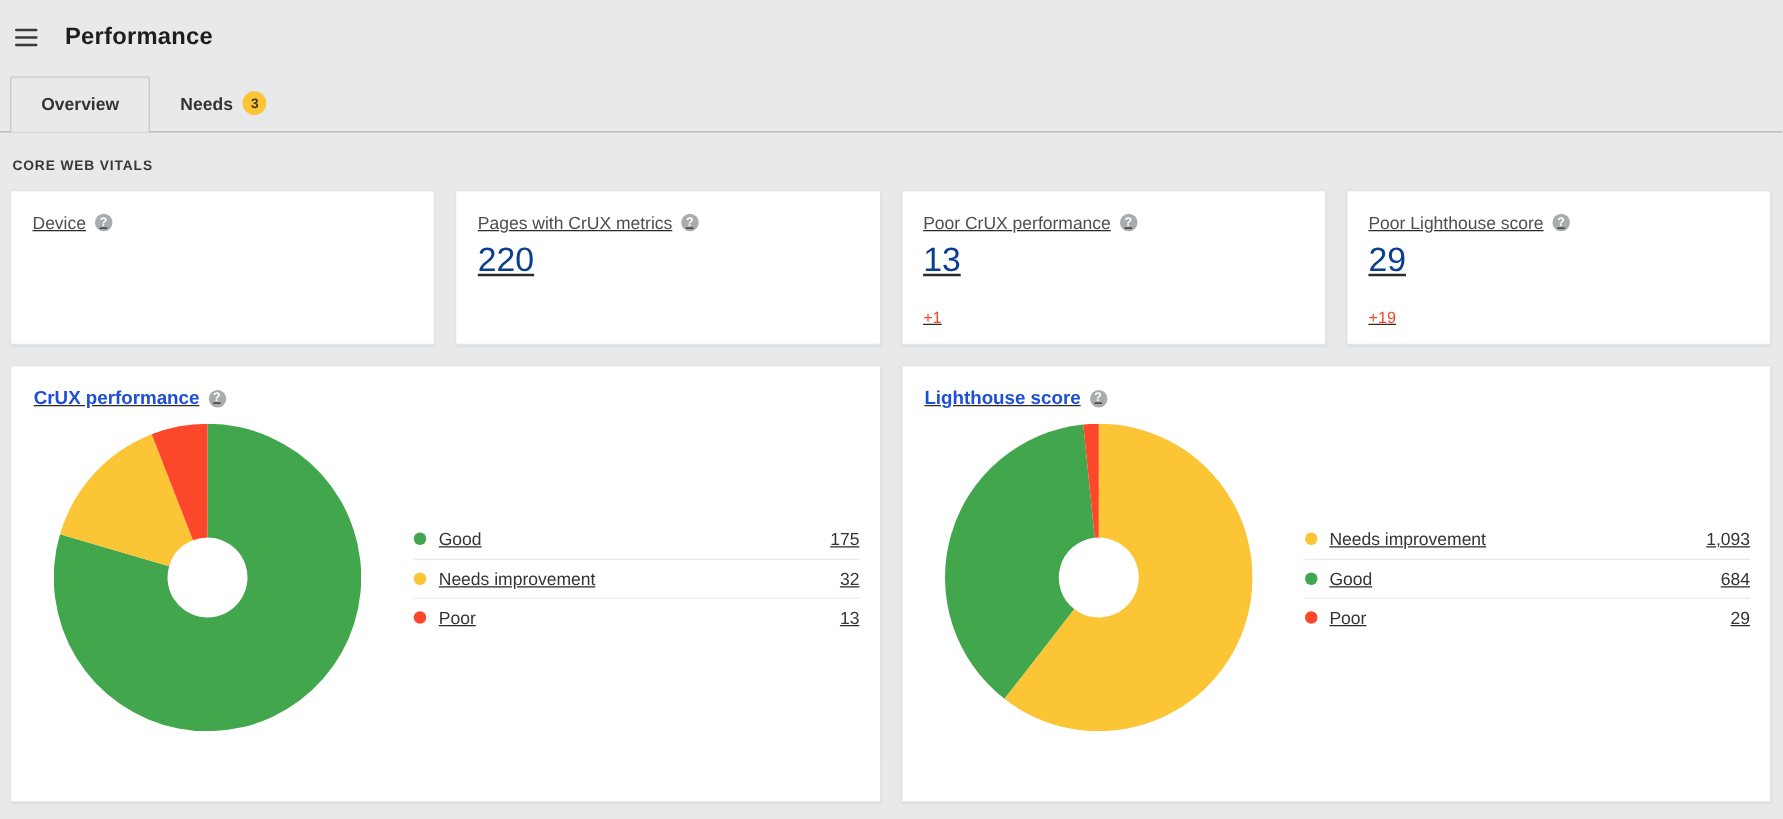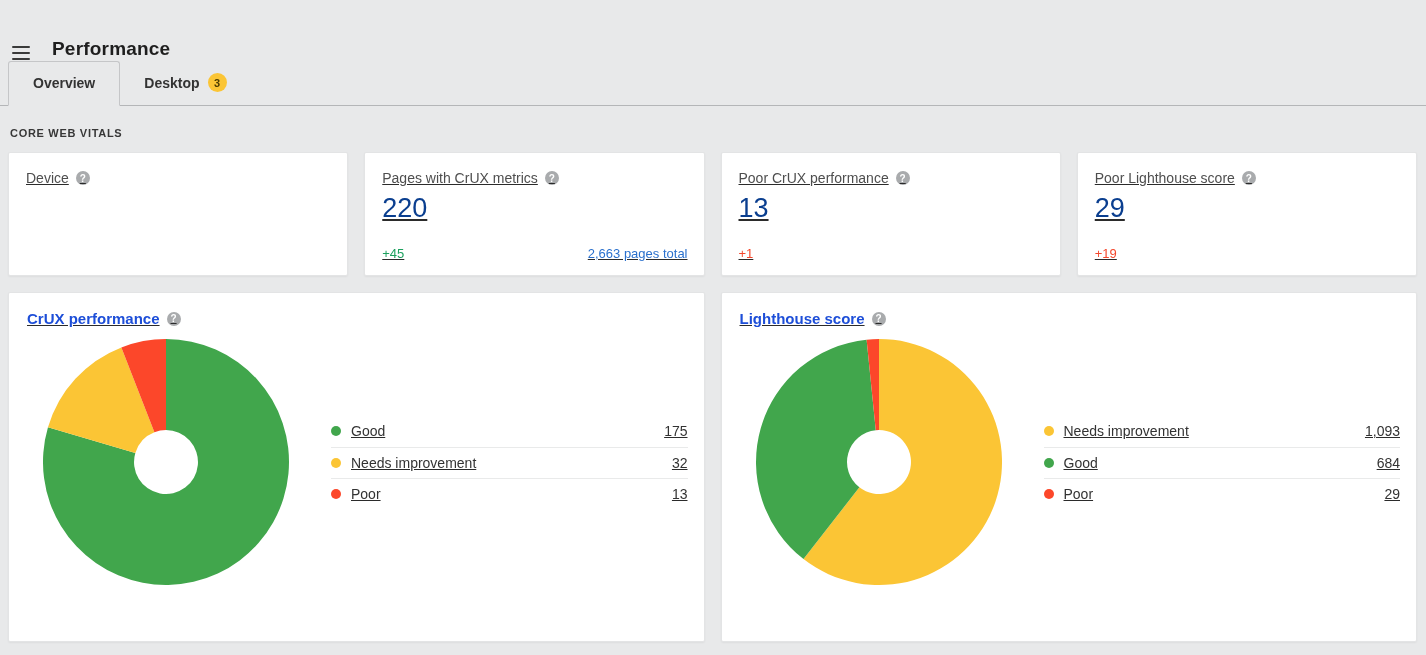--- a/index.html
+++ b/index.html
@@ -4,21 +4,21 @@
 <style>
   * { margin:0; padding:0; box-sizing:border-box; }
   html,body { width:1426px; height:655px; overflow:hidden; }
   body {
     background:#e8e9ea;
     font-family:"Liberation Sans", sans-serif;
     color:#2b2b2b;
   }
 
   
-  .header { height:60px; display:flex; align-items:flex-end; padding-left:12px; }
+  .header { height:60px; display:flex; align-items:center; padding-left:12px; }
   .menu-icon { width:18px; height:14px; display:flex; flex-direction:column; justify-content:space-between; cursor:pointer; }
   .menu-icon span { display:block; height:2px; background:#3a3a3a; border-radius:1px; }
   .header-title { font-size:19px; font-weight:bold; color:#1e1e1e; margin-left:22px; letter-spacing:.2px; }
 
   
   .tabbar { display:flex; align-items:center; border-bottom:1px solid #b4b6b8; padding-left:8px; height:46px; }
   .tab { height:45px; display:flex; align-items:center; padding:0 24px; font-size:14px; font-weight:bold; color:#333; cursor:pointer; }
   .tab.active {
     border:1px solid #c5c6c8; border-bottom:1px solid #e8e9ea;
     margin-bottom:-1px; border-radius:3px 3px 0 0; background:#e8e9ea;
@@ -76,21 +76,21 @@
       <span></span>
   </div>
   <div class="header-title">Performance</div>
 </div>
 
 <div class="tabbar">
   <div class="tab active">
     <span>Overview</span>
   </div>
   <div class="tab">
-    <span>Desktop</span>
+    <span>Needs</span>
     <span class="tab-badge">3</span>
   </div>
 </div>
 
 <div class="section-label">CORE WEB VITALS</div>
 
 <div class="stats">
 
   <div class="card stat-card">
     <div class="stat-label-row">
@@ -98,24 +98,20 @@
       <span class="help-icon">?</span>
     </div>
   </div>
 
   <div class="card stat-card">
     <div class="stat-label-row">
       <span>Pages with CrUX metrics</span>
       <span class="help-icon">?</span>
     </div>
     <div class="stat-value link">220</div>
-    <div class="stat-footer">
-      <span class="delta good">+45</span>
-      <span class="extra-link">2,663 pages total</span>
-    </div>
   </div>
 
   <div class="card stat-card">
     <div class="stat-label-row">
       <span>Poor CrUX performance</span>
       <span class="help-icon">?</span>
     </div>
     <div class="stat-value link">13</div>
     <div class="stat-footer">
       <span class="delta bad">+1</span>

